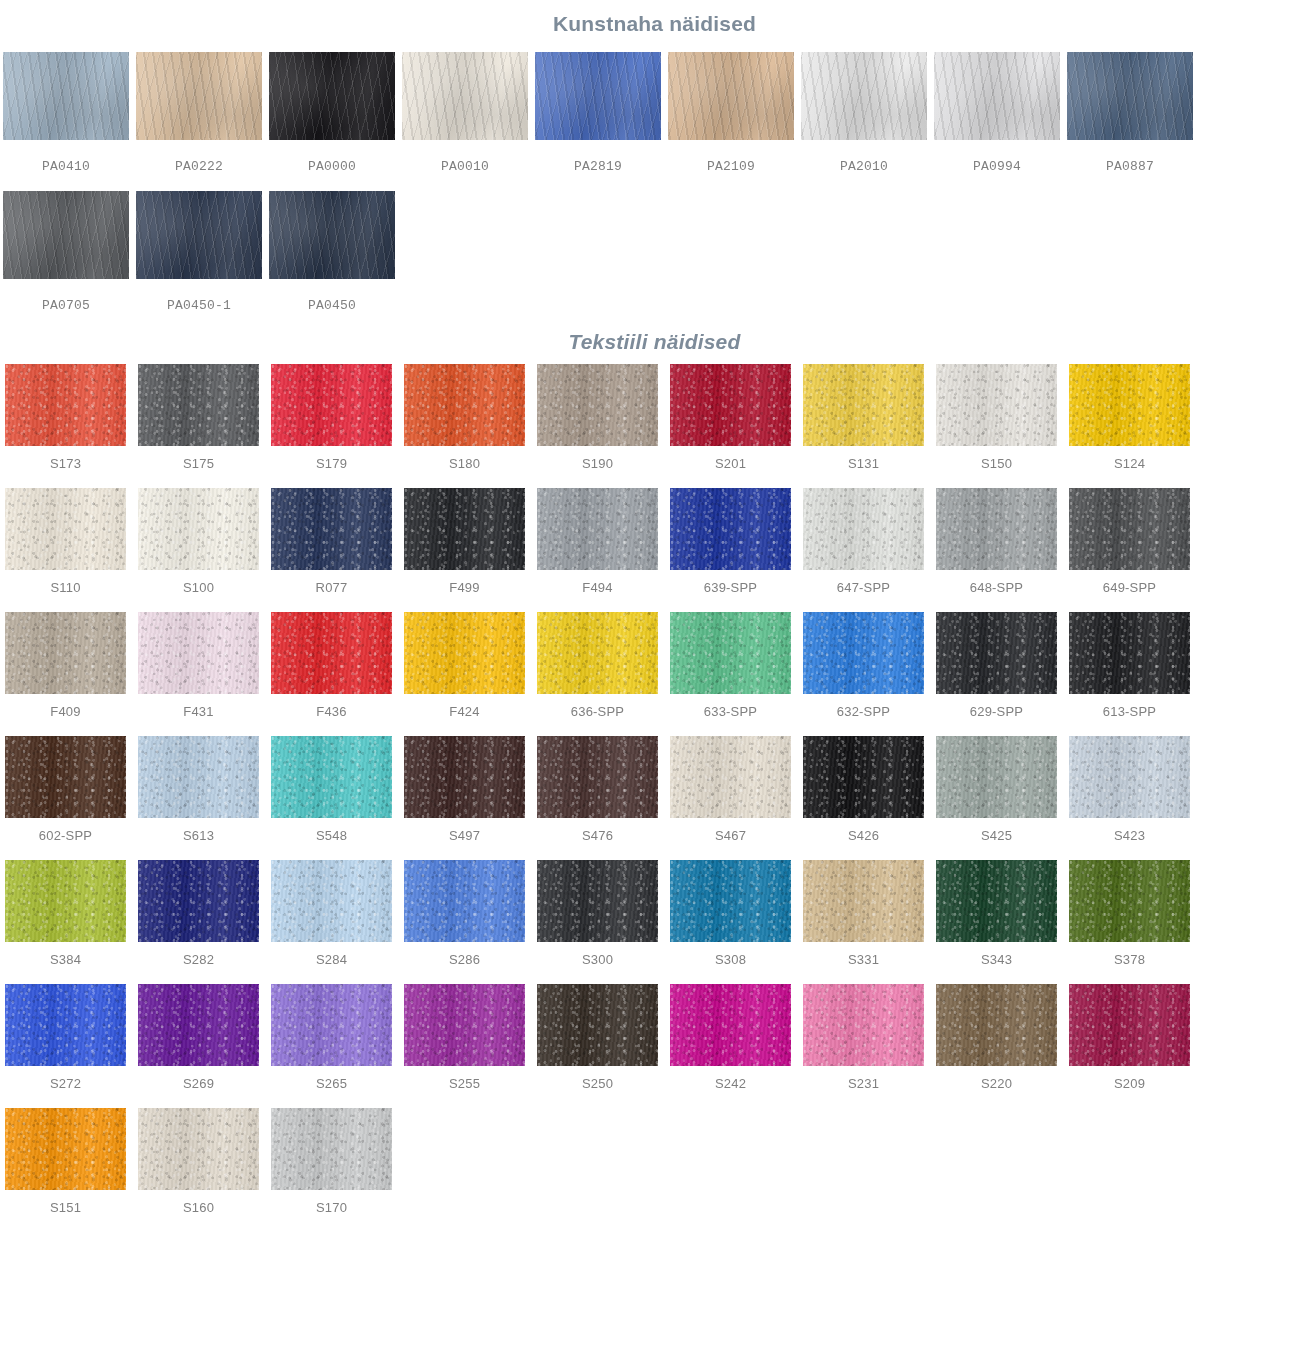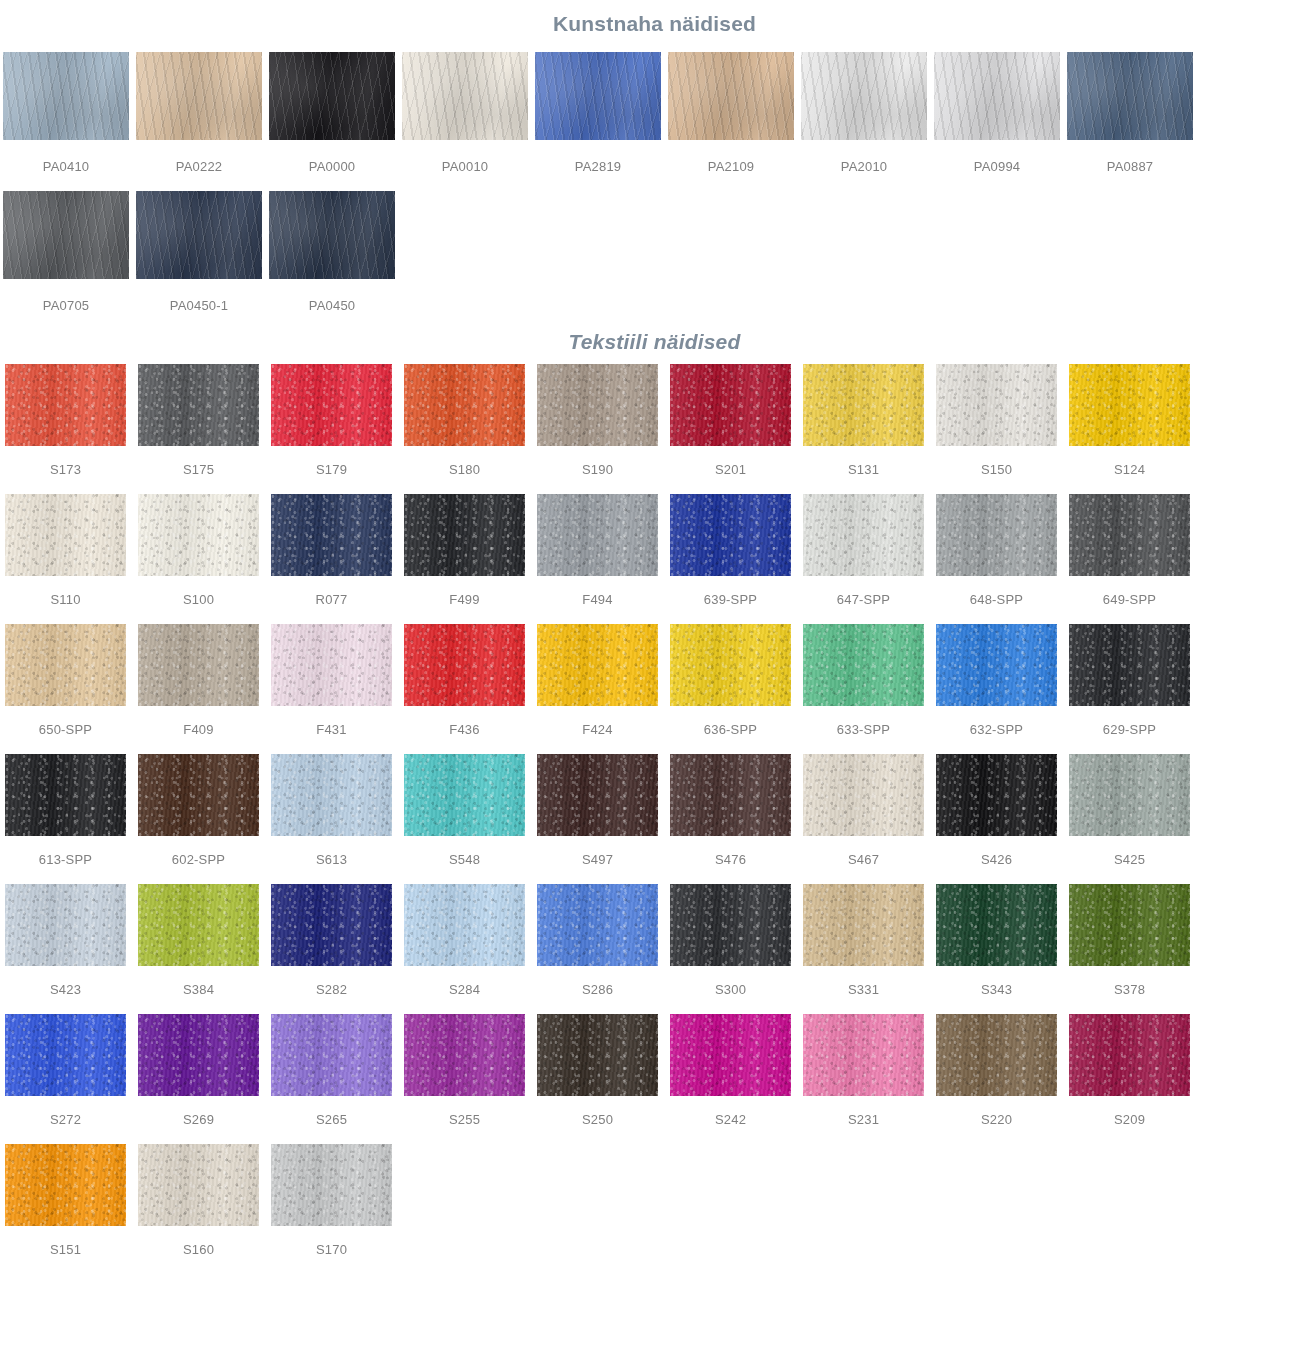--- a/index.html
+++ b/index.html
@@ -32,21 +32,21 @@
     display: flex;
     flex-wrap: wrap;
     align-content: flex-start;
   }
 
   
   #leather-grid {
     padding-left: 3px;
     padding-top: 16px;
   }
-  #leather-grid .cell { width: 133px; }
+  #leather-grid .cell { width: 133px; font-family: Liberation Mono, monospace; }
   #leather-grid .swatch {
     width: 126px;
     height: 88px;
   }
   #leather-grid .label {
     width: 126px;
     text-align: center;
     font-size: 13px;
     color: #808080;
     padding-top: 19px;
@@ -62,21 +62,21 @@
   #textile-grid .cell { width: 133px; }
   #textile-grid .swatch {
     width: 121px;
     height: 82px;
   }
   #textile-grid .label {
     width: 121px;
     text-align: center;
     font-size: 13px;
     color: #808080;
-    padding-top: 16px;
+    padding-top: 10px;
     padding-bottom: 17px;
     letter-spacing: 0.2px;
   }
 
   .cell {
     display: flex;
     flex-direction: column;
     align-items: flex-start;
   }
 
@@ -258,24 +258,20 @@
     </div>
     <div class="cell">
       <div class="swatch" style="background-color: rgb(158, 163, 165);"></div>
       <div class="label">648-SPP</div>
     </div>
     <div class="cell">
       <div class="swatch" style="background-color: rgb(76, 78, 80);"></div>
       <div class="label">649-SPP</div>
     </div>
     <div class="cell">
-      <div class="swatch" style="background-color: rgb(227, 199, 156);"></div>
-      <div class="label">650-SPP</div>
-    </div>
-    <div class="cell">
       <div class="swatch" style="background-color: rgb(184, 172, 156);"></div>
       <div class="label">F409</div>
     </div>
     <div class="cell">
       <div class="swatch" style="background-color: rgb(240, 220, 232);"></div>
       <div class="label">F431</div>
     </div>
     <div class="cell">
       <div class="swatch" style="background-color: rgb(229, 36, 41);"></div>
       <div class="label">F436</div>
@@ -354,20 +350,24 @@
     </div>
     <div class="cell">
       <div class="swatch" style="background-color: rgb(79, 127, 223);"></div>
       <div class="label">S286</div>
     </div>
     <div class="cell">
       <div class="swatch" style="background-color: rgb(43, 45, 49);"></div>
       <div class="label">S300</div>
     </div>
     <div class="cell">
+      <div class="swatch" style="background-color: rgb(15, 120, 170);"></div>
+      <div class="label">S308</div>
+    </div>
+    <div class="cell">
       <div class="swatch" style="background-color: rgb(213, 188, 145);"></div>
       <div class="label">S331</div>
     </div>
     <div class="cell">
       <div class="swatch" style="background-color: rgb(22, 67, 42);"></div>
       <div class="label">S343</div>
     </div>
     <div class="cell">
       <div class="swatch" style="background-color: rgb(76, 107, 24);"></div>
       <div class="label">S378</div>

